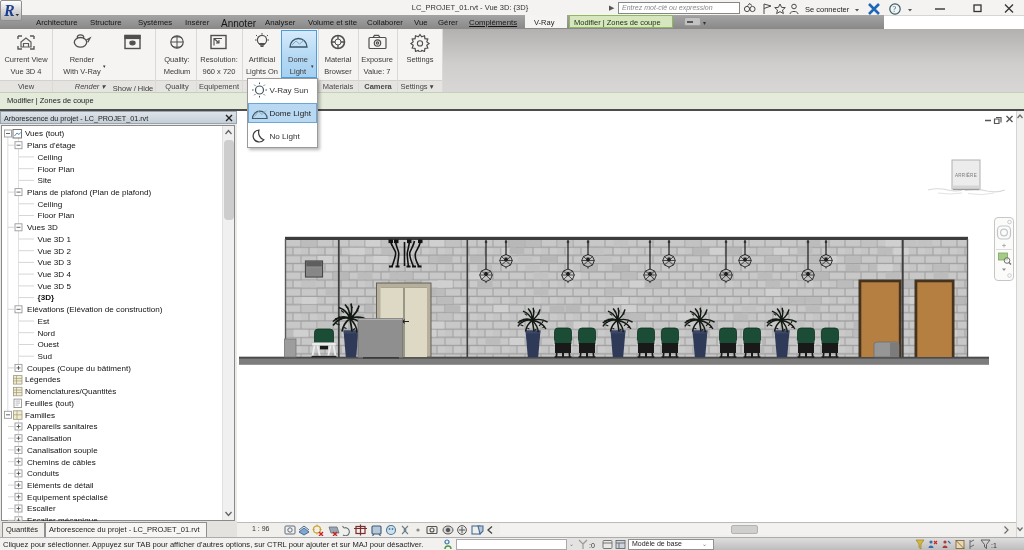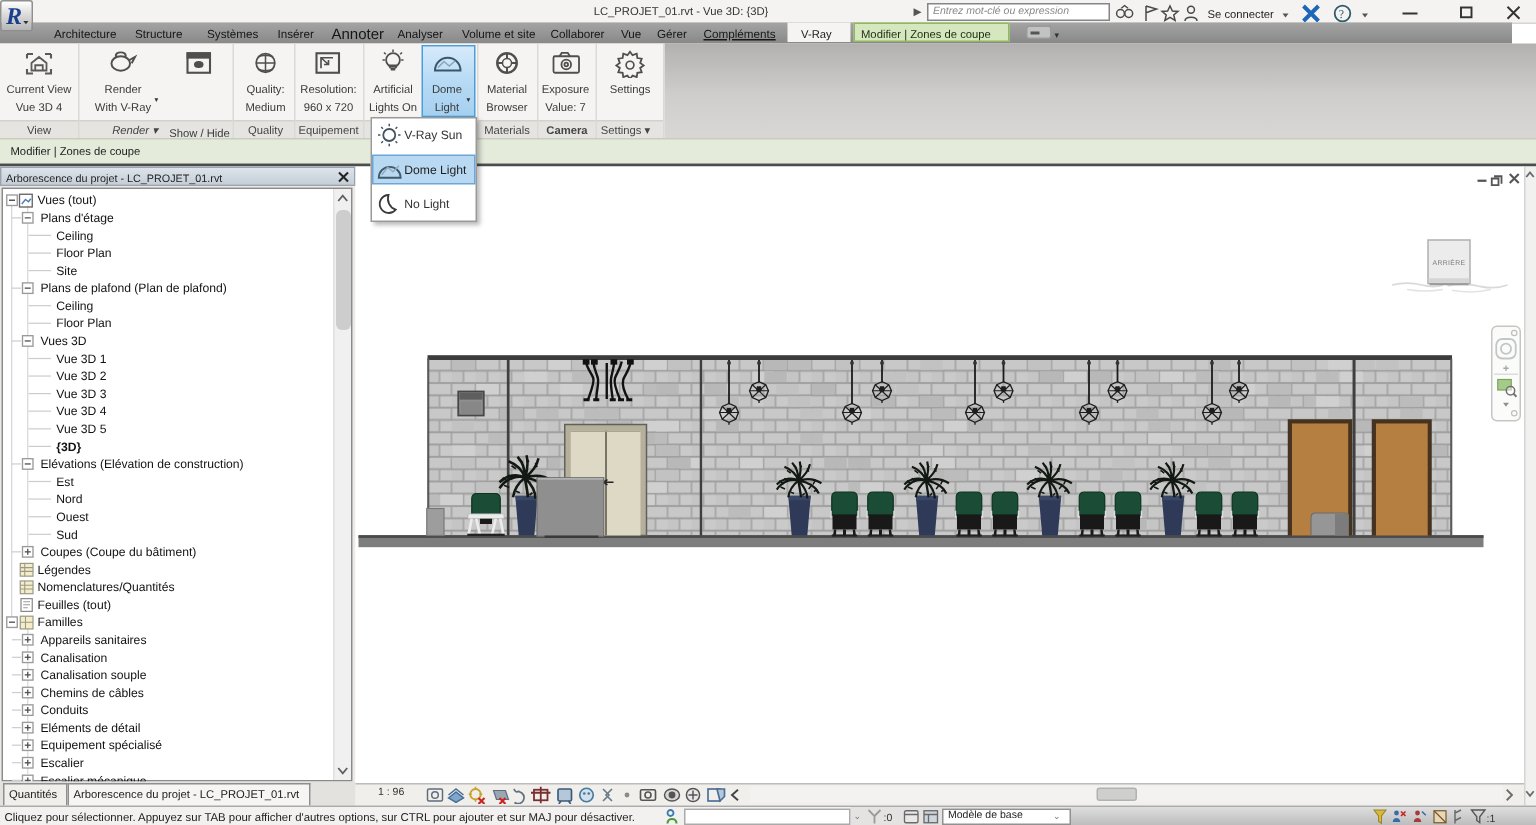--- a/index.html
+++ b/index.html
@@ -9,21 +9,21 @@
 svg{display:block;}
 </style></head><body>
 
 <div class="ab" style="left:0;top:0;width:1024px;height:16px;background:#f4f3f1;border-bottom:1px solid #d6d5d3;"></div>
 <div class="ab" style="left:0;top:0;width:22px;height:21px;background:linear-gradient(#ffffff,#dcdcdc 45%,#b6b6b6);border:1px solid #8f8f8f;border-radius:2px;z-index:40;">
  <svg width="20" height="19" viewBox="0 0 20 19">
   <text x="3" y="15" font-family="Liberation Serif" font-weight="bold" font-style="italic" font-size="16" fill="#1b3f8f">R</text>
   <path d="M14.5 13 l3.5 0 l-1.7 2.2 z" fill="#333"></path>
  </svg>
 </div>
-<div class="tx" style="left:384px;top:3px;width:140px;text-align:center;font-size:7.5px;color:#333;">LC_PROJET_01.rvt - Vue 3D: {3D}</div>
+<div class="tx" style="left:400px;top:3px;width:140px;text-align:center;font-size:7.5px;color:#333;">LC_PROJET_01.rvt - Vue 3D: {3D}</div>
 <div class="tx" style="left:609px;top:4px;font-size:7px;color:#555;">▶</div>
 <div class="ab" style="left:618px;top:2px;width:122px;height:12px;background:#fff;border:1px solid #868686;"></div>
 <div class="tx" style="left:622px;top:4px;font-size:7px;font-style:italic;color:#8a8a8a;">Entrez mot-clé ou expression</div>
 <svg class="ab" style="left:742px;top:2px;" width="175" height="13" viewBox="0 0 175 13">
  <g stroke="#4a4a4a" fill="none" stroke-width="1">
   <circle cx="5" cy="7" r="2.6"></circle>
       <circle cx="10.5" cy="7" r="2.6"></circle>
       <path d="M5.5 3.5 L8 1.5 M10 3.5 L7.5 1.5"></path>
   <path d="M22 2 L22 12 M22 2 L29 4 L22 6.5"></path>
   <path d="M38 2 L39.6 5.4 L43.3 5.6 L40.5 8 L41.4 11.6 L38 9.6 L34.6 11.6 L35.5 8 L32.7 5.6 L36.4 5.4 Z"></path>
@@ -37,21 +37,21 @@
     </g>
  <circle cx="153" cy="7" r="5.2" fill="none" stroke="#2d5d6b" stroke-width="1.2"></circle>
  <text x="150.5" y="9.8" font-size="8" fill="#2d5d6b" font-family="Liberation Serif">?</text>
  <path d="M166 7 l4 0 l-2 2.6 z" fill="#555"></path>
 </svg>
 <svg class="ab" style="left:930px;top:3px;" width="94" height="11" viewBox="0 0 94 11">
  <path d="M5 6 L15 6" stroke="#333" stroke-width="1.4"></path>
  <rect x="44" y="2" width="7" height="6.5" fill="none" stroke="#333" stroke-width="1.3"></rect>
  <path d="M75 1.5 L83 9.5 M83 1.5 L75 9.5" stroke="#333" stroke-width="1.3"></path>
 </svg>
-<div class="ab" style="left:0;top:15px;width:1008px;height:14px;background:linear-gradient(#a4a4a4,#888888);">
+<div class="ab" style="left:0;top:15px;width:884px;height:14px;background:linear-gradient(#a4a4a4,#888888);">
     <div class="tx" style="left:36px;top:3px;font-size:7.8px;color:#161616;">Architecture</div>
     <div class="tx" style="left:90px;top:3px;font-size:7.8px;color:#161616;">Structure</div>
     <div class="tx" style="left:138px;top:3px;font-size:7.8px;color:#161616;">Systèmes</div>
     <div class="tx" style="left:185px;top:3px;font-size:7.8px;color:#161616;">Insérer</div>
     <div class="tx" style="left:221px;top:3px;font-size:10px;color:#161616;">Annoter</div>
     <div class="tx" style="left:265px;top:3px;font-size:7.8px;color:#161616;">Analyser</div>
     <div class="tx" style="left:308px;top:3px;font-size:7.8px;color:#161616;">Volume et site</div>
     <div class="tx" style="left:367px;top:3px;font-size:7.8px;color:#161616;">Collaborer</div>
     <div class="tx" style="left:414px;top:3px;font-size:7.8px;color:#161616;">Vue</div>
     <div class="tx" style="left:438px;top:3px;font-size:7.8px;color:#161616;">Gérer</div>

